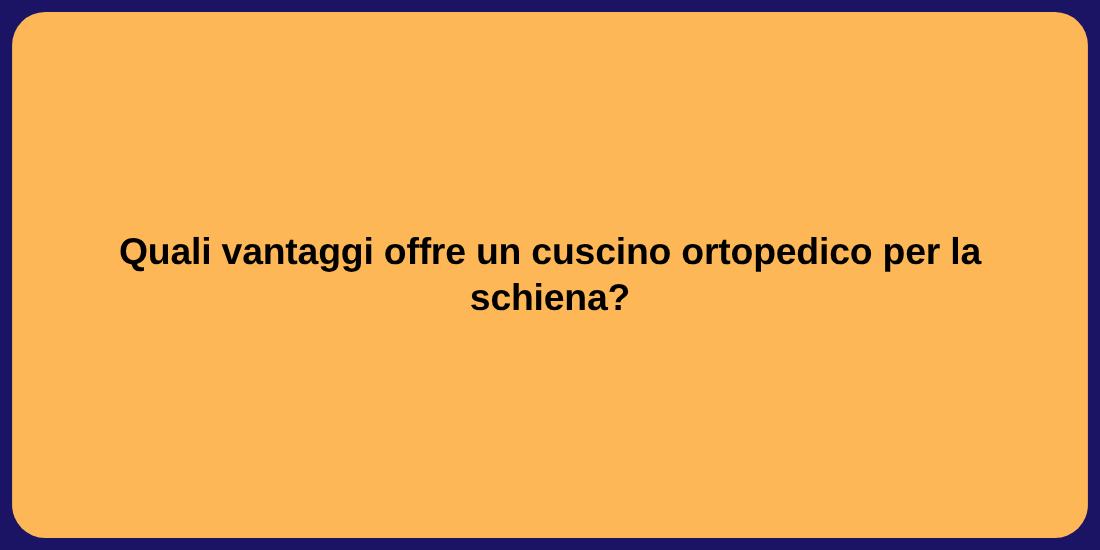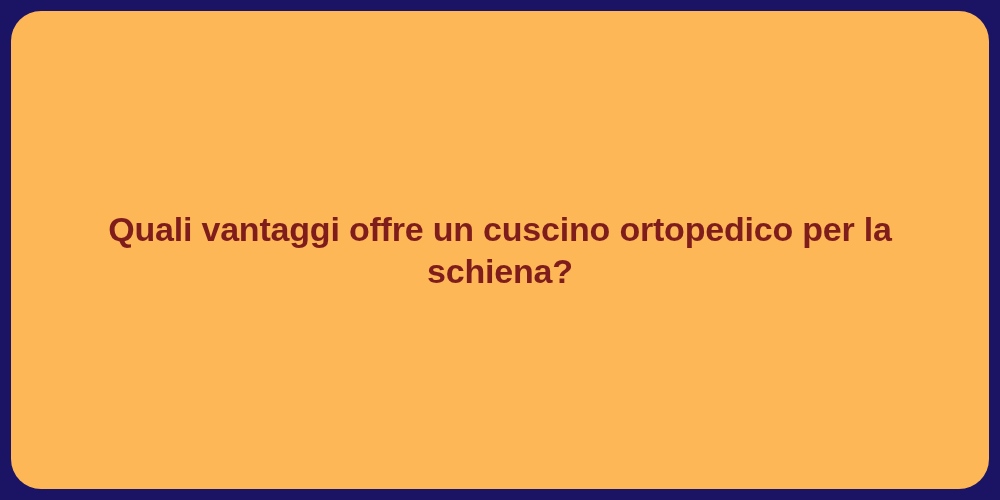--- a/index.html
+++ b/index.html
@@ -38,21 +38,21 @@
     padding: 0 40px;
   }
 
   .headline {
     margin: 0;
     font-family: "Liberation Sans", sans-serif;
     font-size: 34px;
     font-weight: bold;
     line-height: 1.25;
     letter-spacing: -0.2px;
-    color: #7f1d1d;
+    color: #000000;
     max-width: 900px;
   }
 </style>
 </head>
 <body>
 
 <div class="card-frame">
   <div class="card-panel">
     <h1 class="headline">Quali vantaggi offre un cuscino ortopedico per la schiena?</h1>
   </div>

